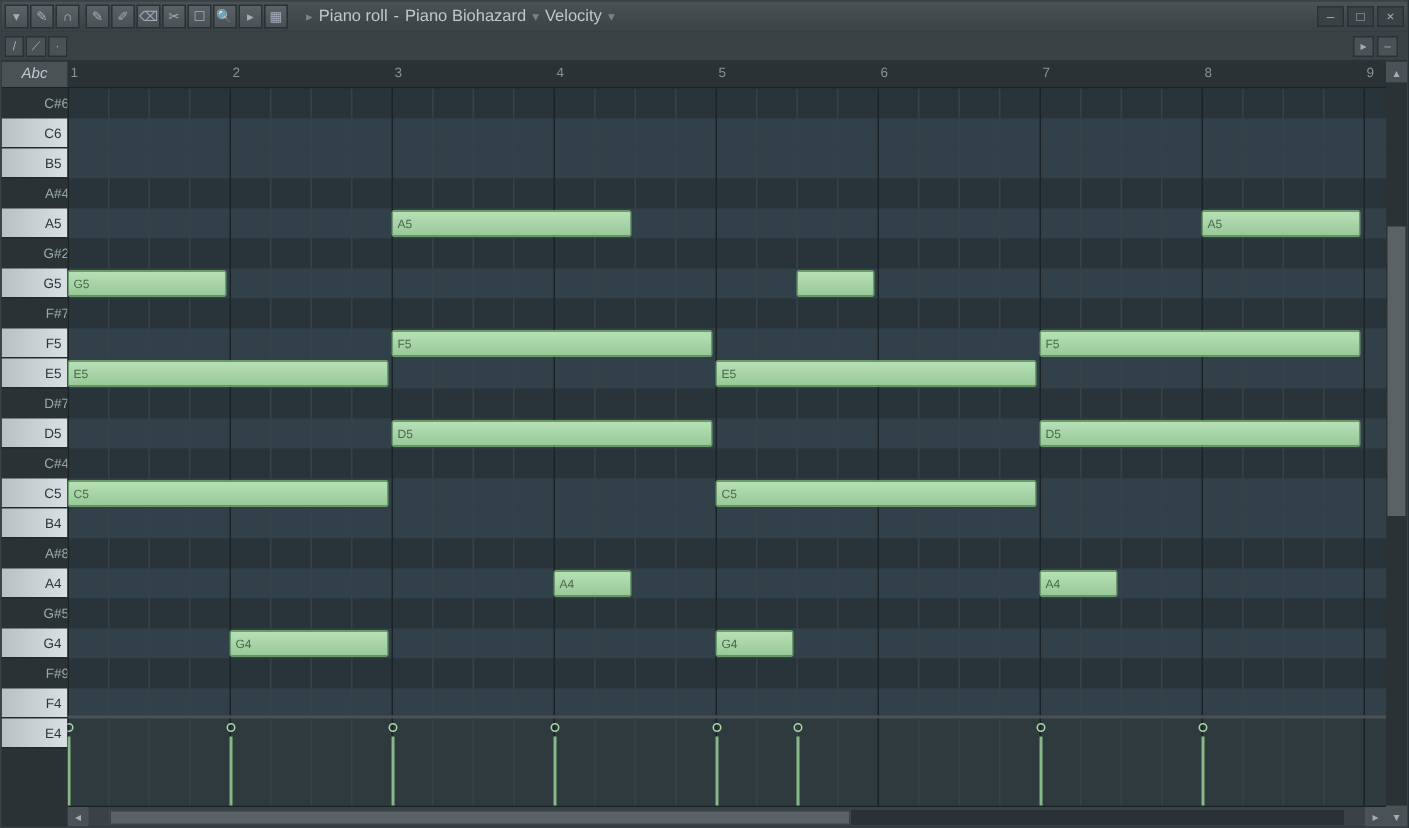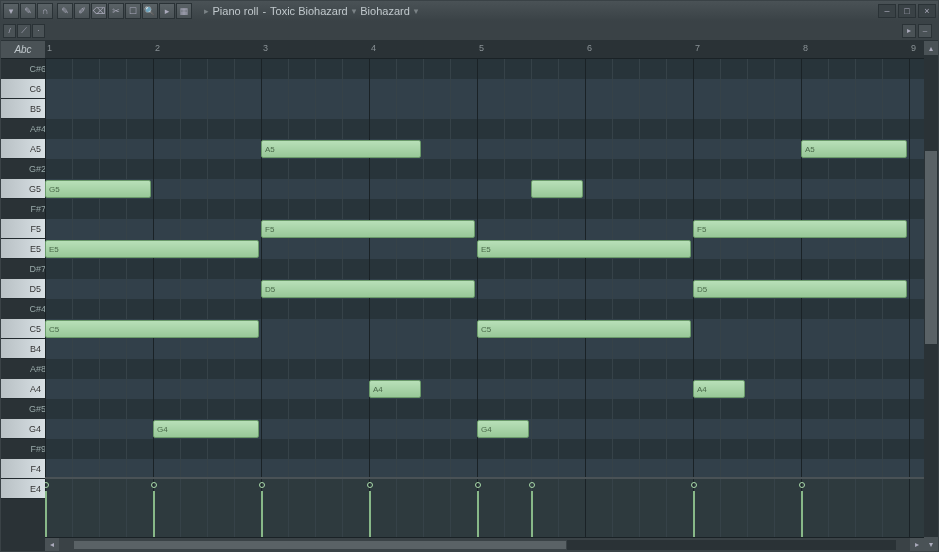--- a/index.html
+++ b/index.html
@@ -84,23 +84,23 @@
       <div class="tool-btn">✂</div>
       <div class="tool-btn">☐</div>
       <div class="tool-btn">🔍</div>
       <div class="tool-btn">▸</div>
       <div class="tool-btn">▦</div>
     </div>
     <div class="title-text">
       <span class="title-arrow">▸</span>
       <span class="title-seg">Piano roll</span>
       <span class="title-seg">-</span>
-      <span class="title-seg">Toxic Biohazard</span>
+      <span class="title-seg">Piano Biohazard</span>
       <span class="title-arrow">▾</span>
-      <span class="title-seg">Biohazard</span>
+      <span class="title-seg">Velocity</span>
       <span class="title-arrow">▾</span>
     </div>
     <div class="win-controls">
       <div class="win-btn">–</div>
       <div class="win-btn">□</div>
       <div class="win-btn">×</div>
     </div>
   </div>
 
   <div class="toolbar2">

